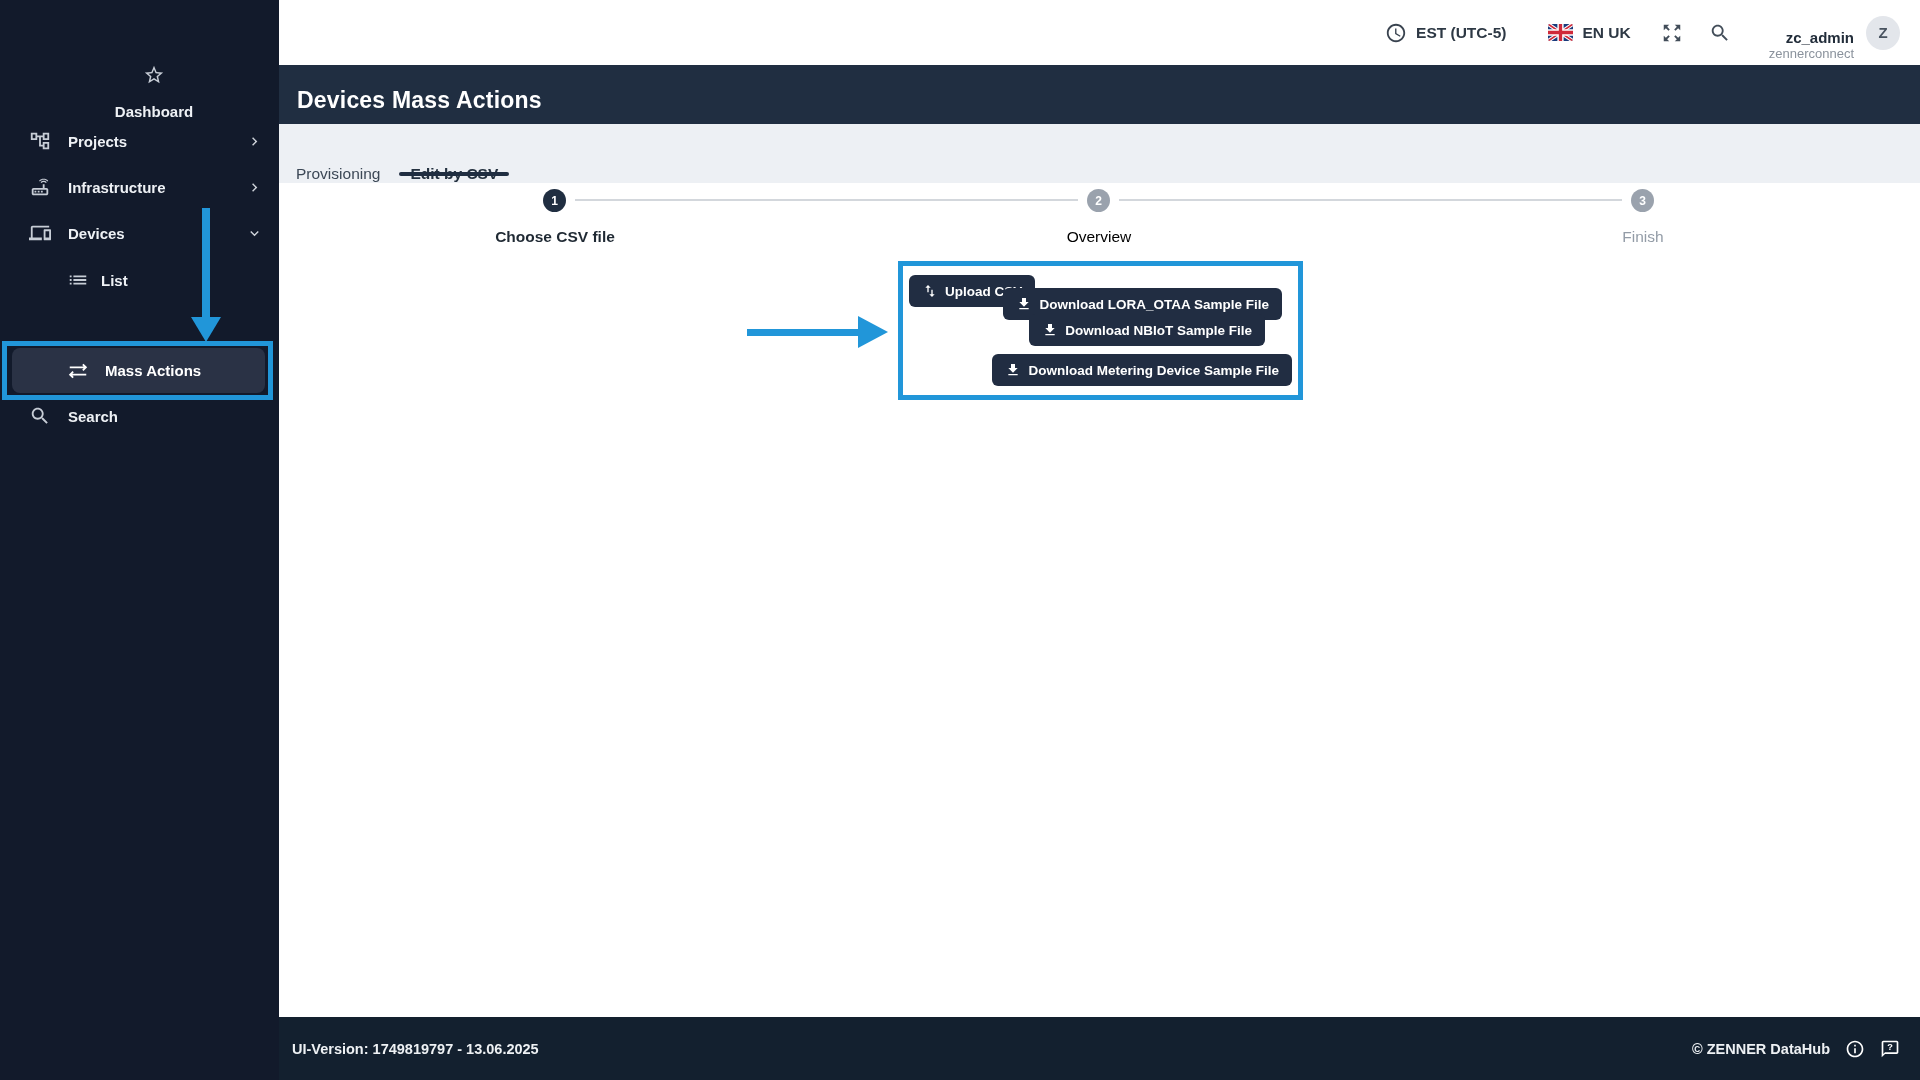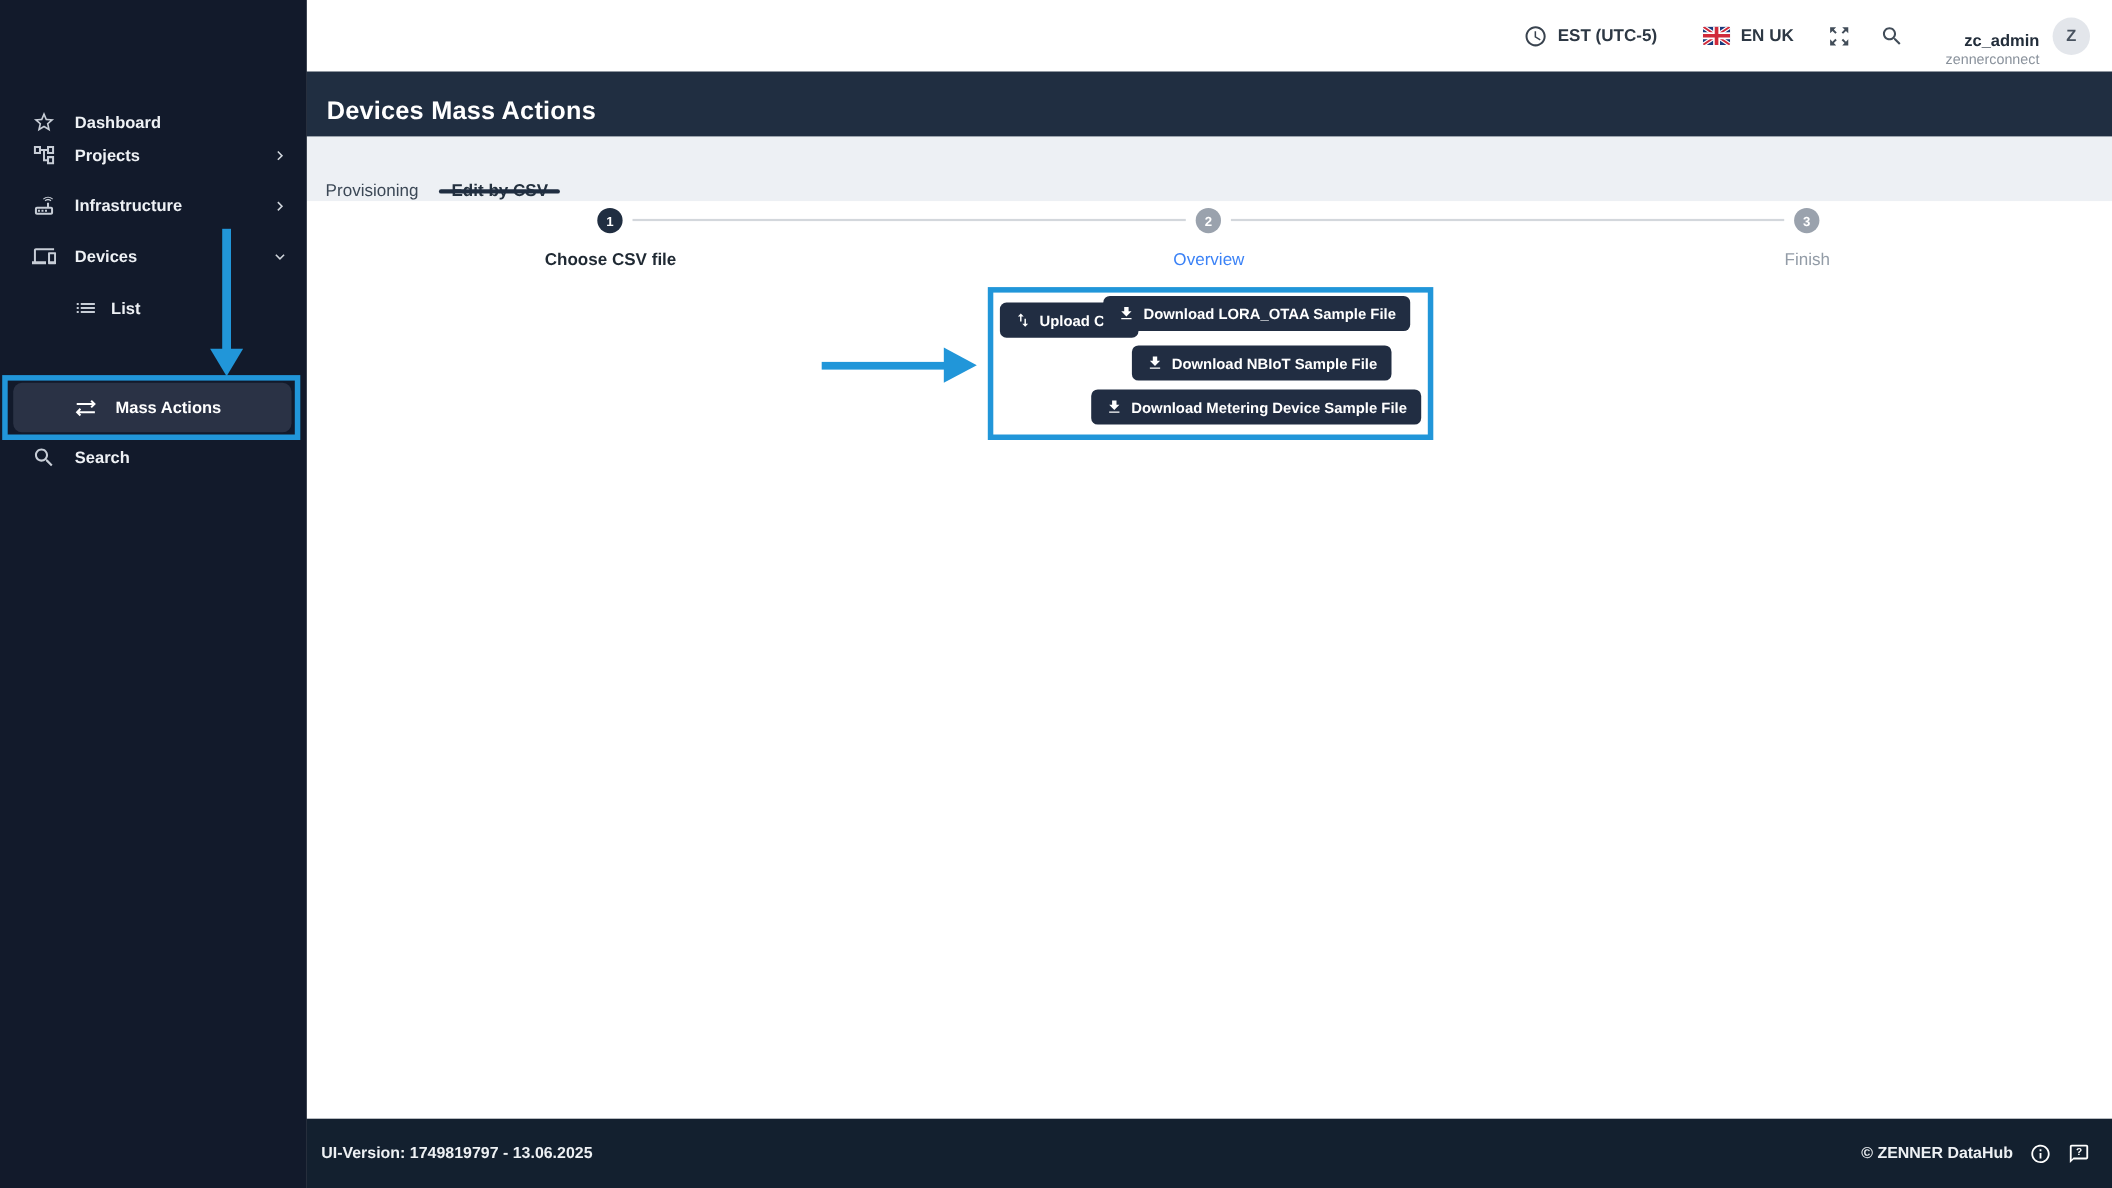--- a/index.html
+++ b/index.html
@@ -57,34 +57,34 @@
 
   
   .content { position:absolute; left:279px; top:183px; width:1641px; height:834px; background:#ffffff; }
   .step-circle { position:absolute; width:23px; height:23px; border-radius:50%; color:#fff; font-size:12px; font-weight:700;
                  display:flex; align-items:center; justify-content:center; top:6px; }
   .s1 { left:264px; background:#202e41; }
   .s2 { left:808px; background:#9aa2ad; }
   .s3 { left:1352px; background:#9aa2ad; }
   .step-label { position:absolute; top:45px; transform:translateX(-50%); font-size:15.5px; white-space:nowrap; }
   .l1 { left:276px; color:#1f2933; font-weight:600; }
-  .l2 { left:820px; color:#3b82f6; }
+  .l2 { left:820px; color:#000000; }
   .l3 { left:1364px; color:#939ca7; }
   .step-line { position:absolute; top:16px; height:2px; background:#d3d7dc; }
   .line1 { left:296px; width:503px; }
   .line2 { left:840px; width:503px; }
 
   .btn-box { position:absolute; left:619px; top:78px; width:405px; height:139px; border:5px solid #2196d9; box-sizing:border-box; }
   .btn { position:absolute; height:32px; background:#212d42; color:#ffffff; border:none; border-radius:6px;
          font-weight:700; font-size:13.5px; display:flex; align-items:center; gap:7px; padding:0 13px;
          font-family:"Liberation Sans", sans-serif; cursor:pointer; white-space:nowrap; }
   .btn .bic { width:16px; height:16px; flex:none; }
   .btn .bic svg { display:block; width:100%; height:100%; }
   .b-upload { left:6px;  top:9px; }
-  .b-lora   { right:16px; top:3px; }
+  .b-lora   { right:16px; top:22px; }
   .b-nbiot  { right:33px; top:48px; }
   .b-meter  { right:6px;  top:88px; }
 
   .h-arrow-shaft { position:absolute; left:468px; top:146px; width:112px; height:7px; background:#2196d9; }
   .h-arrow-head  { position:absolute; left:579px; top:133px; width:0; height:0;
                    border-top:16px solid transparent; border-bottom:16px solid transparent; border-left:30px solid #2196d9; }
 
   
   .footerbar { position:absolute; left:279px; top:1017px; width:1641px; height:63px; background:#13202f; color:#eef1f4;
                display:flex; align-items:center; padding:0 20px 0 13px; box-sizing:border-box; font-size:14.5px; font-weight:600; }
@@ -93,21 +93,21 @@
   .f-ic svg { display:block; width:100%; height:100%; }
 </style>
 </head>
 <body>
 
 <div class="screen">
 
   <div class="sidebar">
 
 
-    <div class="nav-item main" style="top:88px;">
+    <div class="nav-item main" style="top:64px;flex-direction:column;">
       <span class="ic">
         <svg viewBox="0 0 24 24" fill="currentColor">
             <path d="M22 9.24l-7.19-.62L12 2 9.19 8.63 2 9.24l5.46 4.73L5.82 21 12 17.27 18.18 21l-1.63-7.03L22 9.24zM12 15.4l-3.76 2.27 1-4.28-3.32-2.88 4.38-.38L12 6.1l1.71 4.04 4.38.38-3.32 2.88 1 4.28L12 15.4z"></path>
           </svg>
       </span>
       <span>Dashboard</span>
     </div>
 
     <div class="nav-item main" style="top:118px;">
       <span class="ic">

